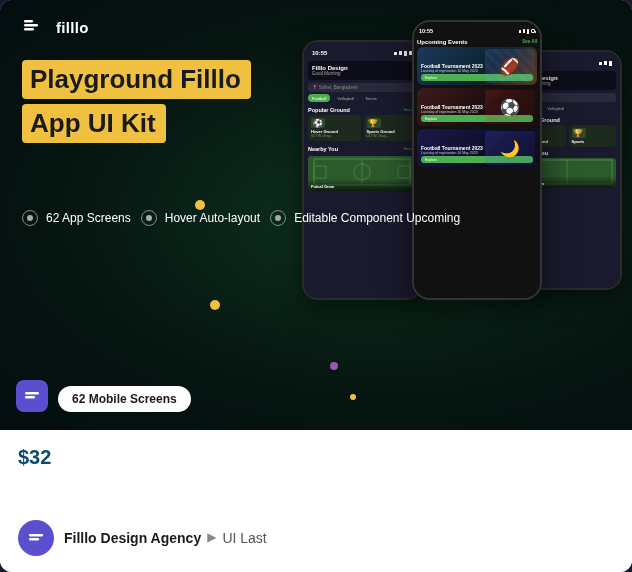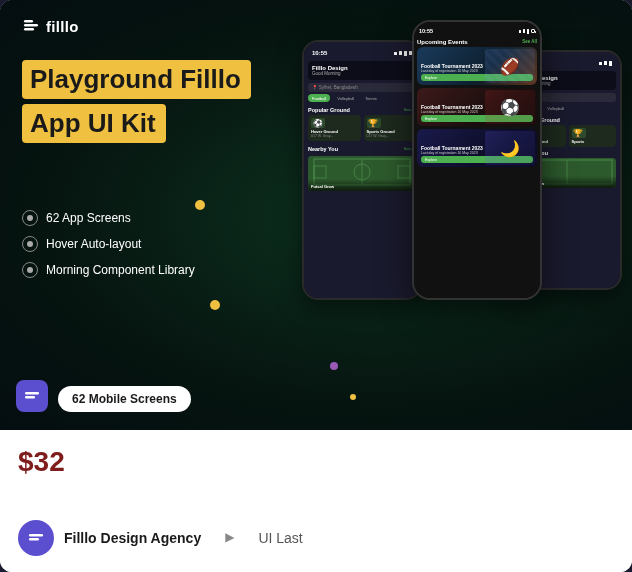--- a/index.html
+++ b/index.html
@@ -39,21 +39,22 @@
       inset: 0;
       background: radial-gradient(ellipse at 60% 50%, #0d3320 0%, #061510 60%, #040d10 100%);
     }
 
     
     .logo {
       position: absolute;
       top: 18px;
       left: 22px;
       display: flex;
-      gap: 6px;
+      align-items: center;
+      gap: 16px;
       z-index: 10;
     }
 
     .logo-icon {
       width: 18px;
       height: 18px;
       display: flex;
       align-items: center;
       justify-content: center;
     }
@@ -101,21 +102,20 @@
       margin-top: 5px;
     }
 
     
     .features {
       position: absolute;
       top: 210px;
       left: 22px;
       z-index: 10;
       display: flex;
-      flex-direction: column;
       gap: 10px;
     }
 
     .feature-item {
       display: flex;
       align-items: center;
       gap: 8px;
       color: #fff;
       font-size: 12px;
       font-weight: 500;
@@ -496,23 +496,23 @@
     .product-title {
       font-size: 20px;
       font-weight: 700;
       color: #1a1a1a;
       flex: 1;
       padding-right: 16px;
       line-height: 1.2;
     }
 
     .product-price {
-      font-size: 28px;
+      font-size: 20px;
       font-weight: 700;
-      color: #7f1d1d;
+      color: #0c4a6e;
       flex-shrink: 0;
     }
 
     .creator-row {
       display: flex;
       align-items: center;
       gap: 10px;
     }
 
     .creator-avatar {
@@ -522,21 +522,21 @@
       background: #5b4fcf;
       display: flex;
       align-items: center;
       justify-content: center;
       flex-shrink: 0;
     }
 
     .creator-info {
       display: flex;
       align-items: flex-start;
-      gap: 24px;
+      gap: 6px;
     }
 
     .creator-name {
       font-size: 14px;
       font-weight: 600;
       color: #1a1a1a;
     }
 
     .creator-arrow {
       color: #888;
@@ -588,21 +588,21 @@
       <div class="feature-item">
         <div class="feature-dot">
           <div class="feature-dot-inner"></div>
         </div>
         <span>Hover Auto-layout</span>
       </div>
       <div class="feature-item">
         <div class="feature-dot">
           <div class="feature-dot-inner"></div>
         </div>
-        <span>Morning Component Library</span>
+        <span>Editable Component Upcoming</span>
       </div>
     </div>
 
     <div class="badge-row">
       <div class="badge-logo">
         <svg width="18" height="18" viewBox="0 0 18 18" fill="none">
           <rect x="2" y="5" width="14" height="2.5" rx="1.2" fill="white"></rect>
           <rect x="2" y="9" width="10" height="2.5" rx="1.2" fill="white"></rect>
         </svg>
       </div>

